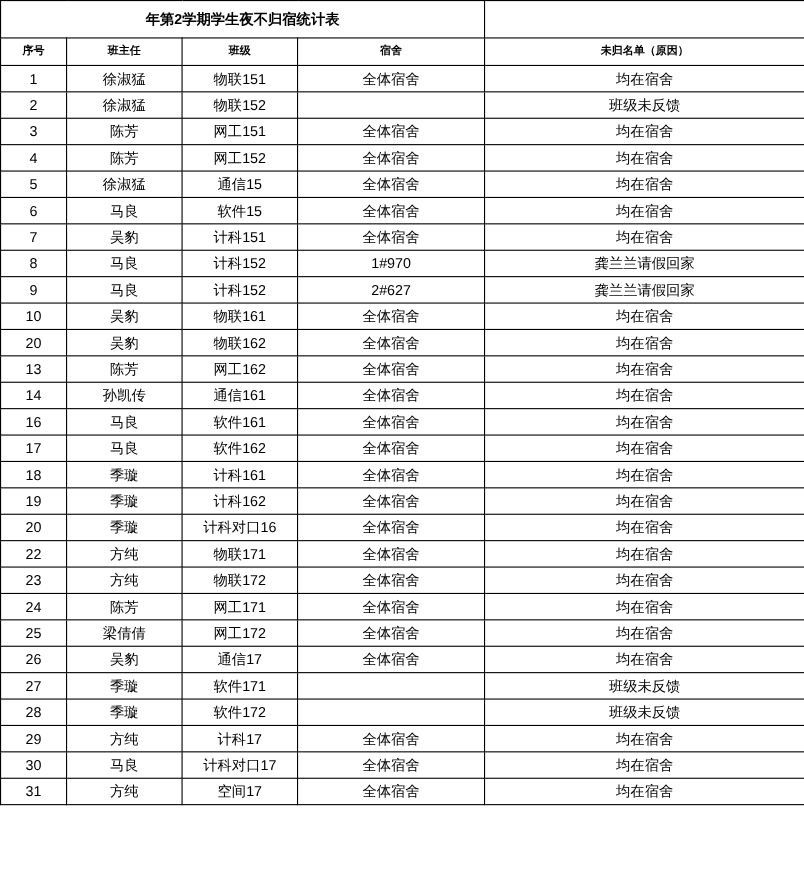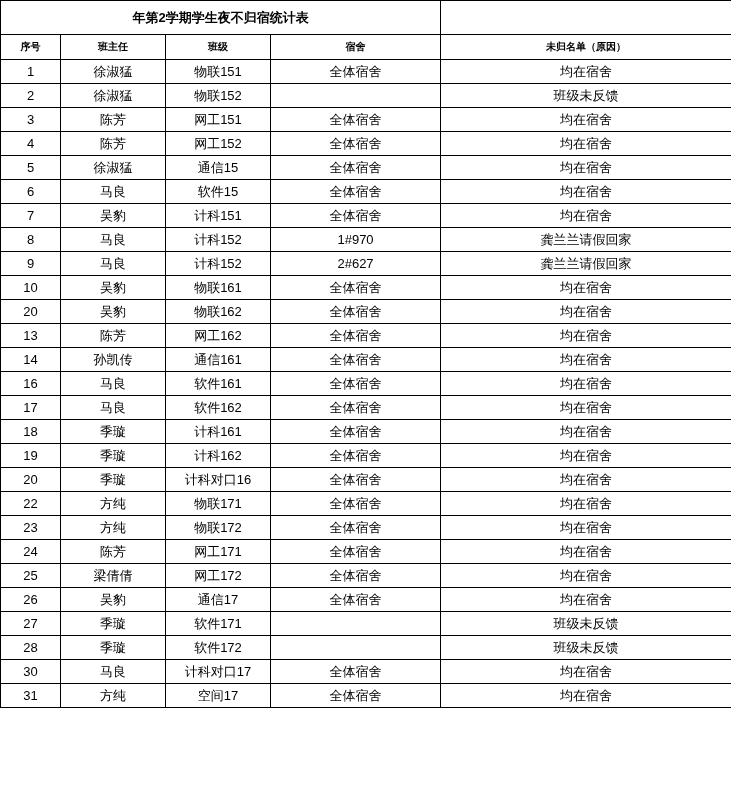--- a/index.html
+++ b/index.html
@@ -259,20 +259,27 @@
           <td>班级未反馈</td>
         </tr>
       <tr>
           <td>28</td>
           <td>季璇</td>
           <td>软件172</td>
           <td></td>
           <td>班级未反馈</td>
         </tr>
       <tr>
+          <td>29</td>
+          <td>方纯</td>
+          <td>计科17</td>
+          <td>全体宿舍</td>
+          <td>均在宿舍</td>
+        </tr>
+      <tr>
           <td>30</td>
           <td>马良</td>
           <td>计科对口17</td>
           <td>全体宿舍</td>
           <td>均在宿舍</td>
         </tr>
       <tr>
           <td>31</td>
           <td>方纯</td>
           <td>空间17</td>

